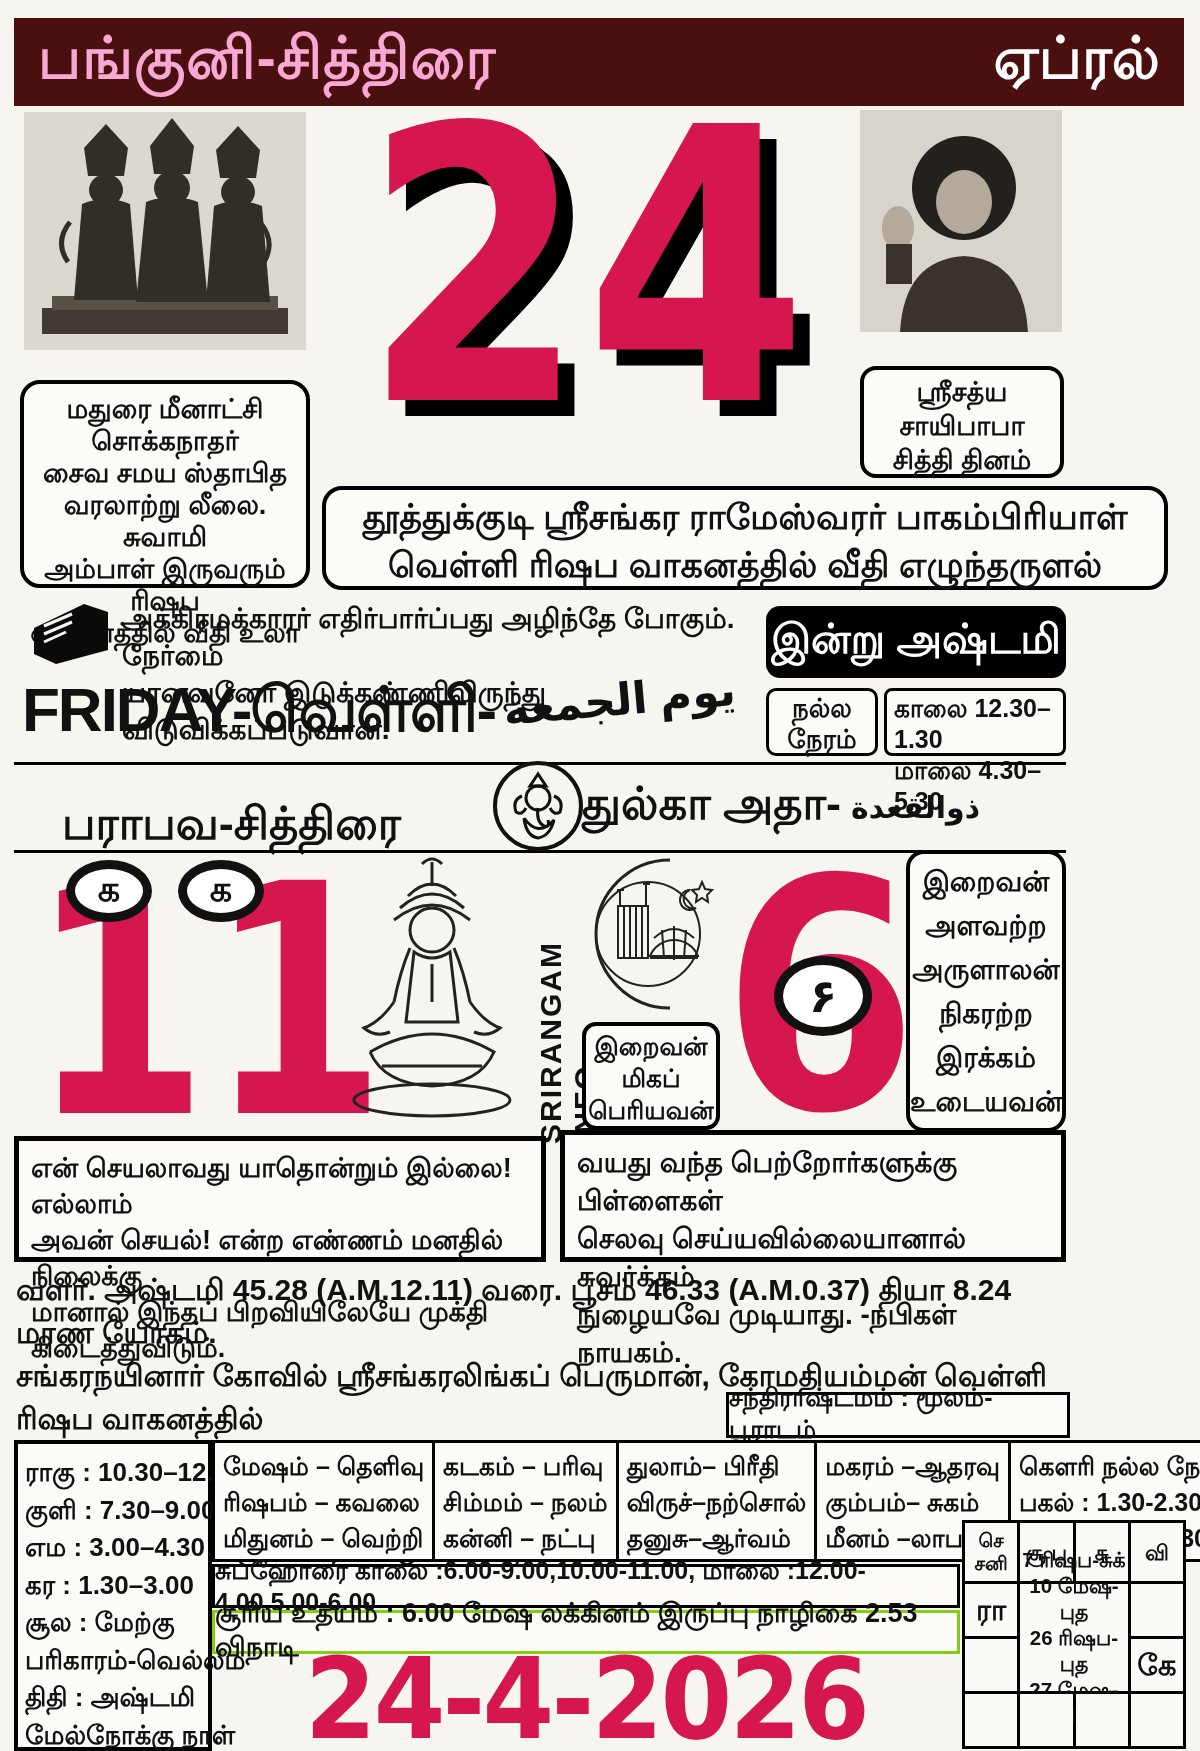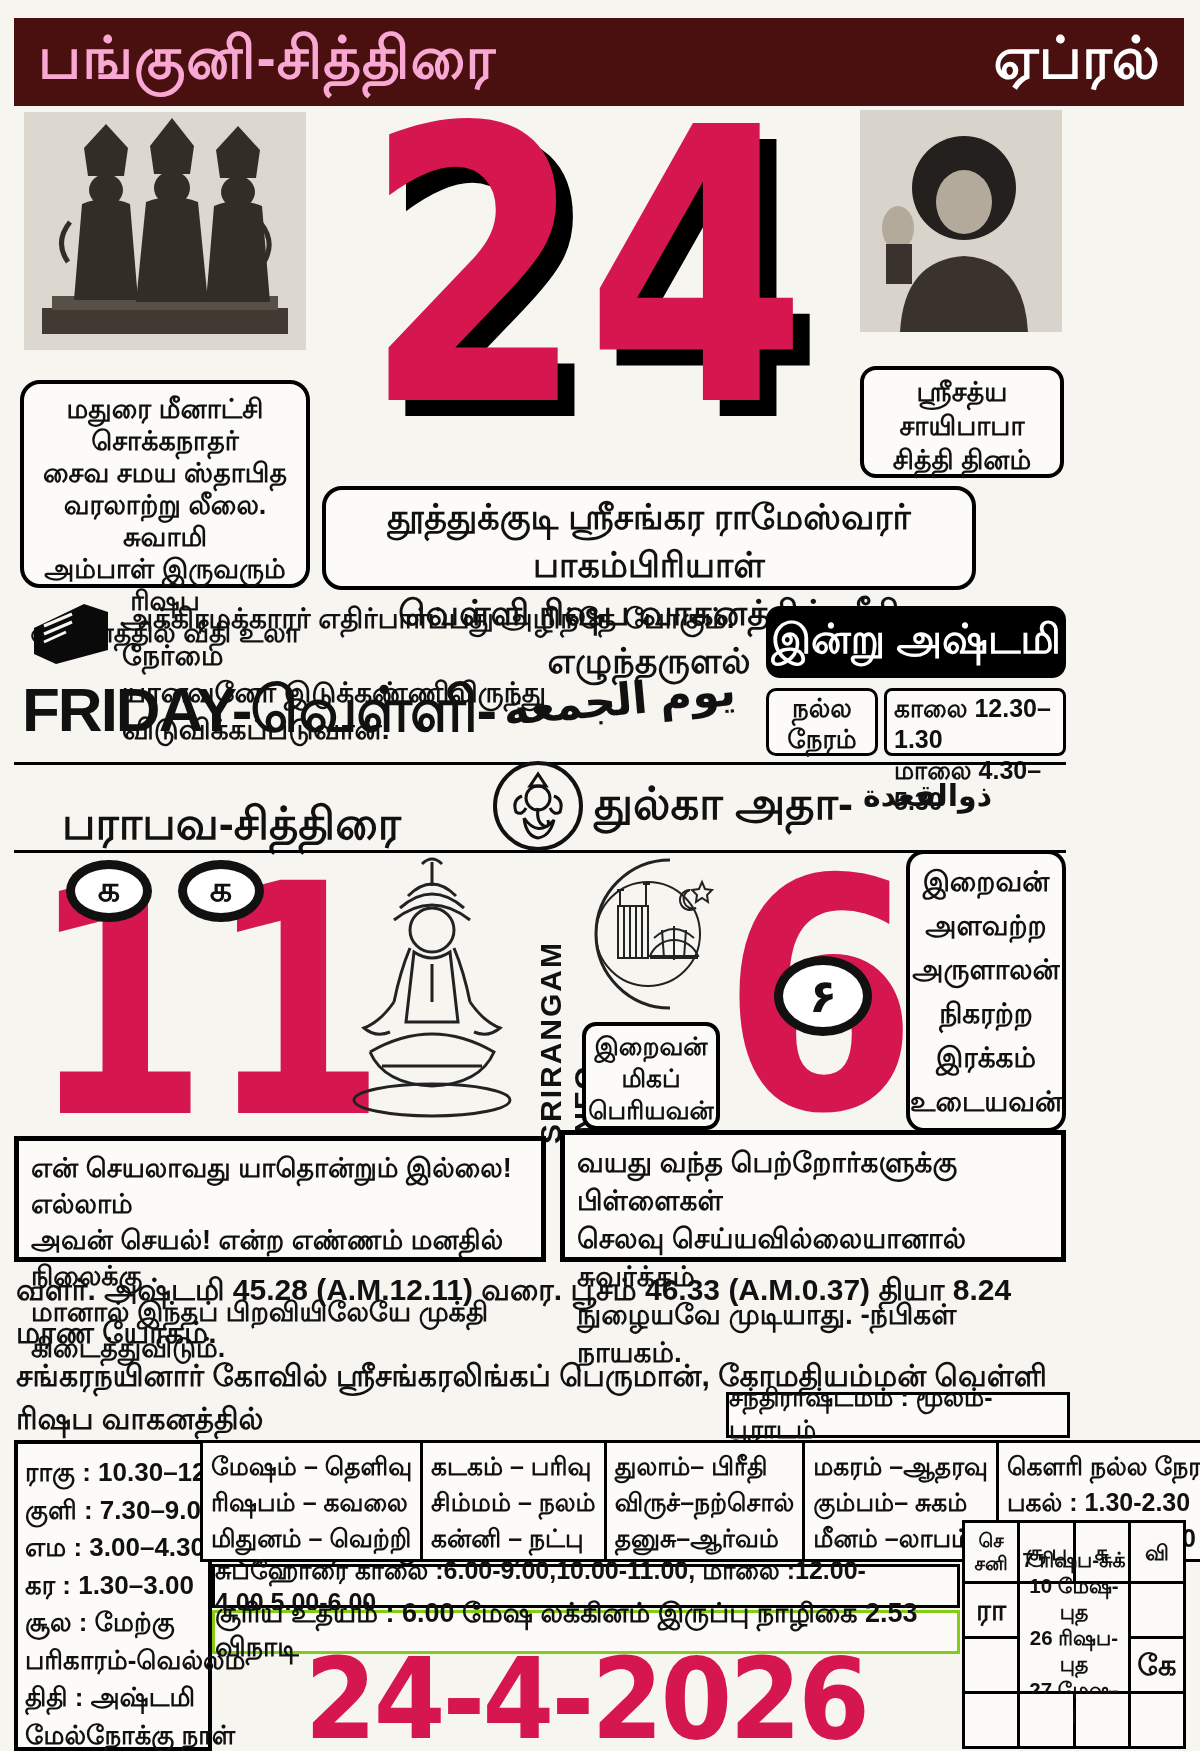--- a/index.html
+++ b/index.html
@@ -14,35 +14,35 @@
   .big24{left:300px;top:64px;width:570px;height:410px;display:flex;align-items:center;justify-content:center;}
   .big24 span{font-family:"DejaVu Sans",sans-serif;font-size:380px;font-weight:bold;color:#d6164f;line-height:1;transform:scaleX(.84);text-shadow:20px 16px 0 #000;}
   .bignum{font-family:"DejaVu Sans",sans-serif;font-weight:bold;color:#d6164f;line-height:.95;}
   
   .rbox{border:4px solid #000;border-radius:20px;background:#fcfbf7;text-align:center;}
   .line{display:block;}
   .leftbox{left:20px;top:380px;width:290px;height:208px;padding-top:9px;}
   .leftbox .line{font-size:27px;font-weight:bold;line-height:32px;}
   .saibox{left:860px;top:366px;width:204px;height:112px;padding-top:5px;border-radius:16px;}
   .saibox .line{font-size:27px;font-weight:bold;line-height:34px;}
-  .centerbox{left:322px;top:486px;width:654px;height:104px;padding-top:3px;}
+  .centerbox{left:322px;top:486px;width:846px;height:104px;padding-top:3px;}
   .centerbox .line{font-size:35px;font-weight:bold;line-height:48px;}
   .quote1{left:122px;top:600px;width:648px;}
   .quote1 .line{font-size:28px;font-weight:600;line-height:37px;}
   .badge{left:766px;top:606px;width:300px;height:72px;background:#000;border-radius:14px;color:#fff;display:flex;align-items:center;justify-content:center;font-size:41px;font-weight:bold;}
   .friday{left:22px;top:674px;display:flex;align-items:flex-start;}
   .friday .en{font-size:62px;font-weight:bold;letter-spacing:-2px;}
   .friday .ar{font-size:44px;font-weight:bold;margin-left:8px;transform:rotate(-5deg);}
   .nl1{left:766px;top:688px;width:112px;height:68px;border:3px solid #000;border-radius:10px;background:#fcfbf7;text-align:center;padding-top:2px;}
   .nl1 .line{font-size:26px;font-weight:bold;line-height:31px;}
   .nl2{left:884px;top:688px;width:182px;height:68px;border:3px solid #000;border-radius:8px;background:#fcfbf7;padding:2px 0 0 7px;}
   .nl2 .line{font-size:25px;font-weight:bold;line-height:31px;}
   .hr{background:#000;height:3px;}
   .monthL{left:62px;top:778px;font-size:45px;font-weight:bold;margin-top:20px;}
-  .monthR{left:594px;top:778px;font-size:45px;font-weight:bold;display:flex;}
+  .monthR{left:582px;top:778px;font-size:45px;font-weight:bold;display:flex;align-items:center;}
   .monthR .ar{font-size:30px;font-weight:bold;margin-left:10px;}
   .num11{left:30px;top:850px;font-size:320px;transform:scaleX(.8);transform-origin:left top;}
   .num6{left:722px;top:845px;font-size:320px;transform:scaleX(.88);transform-origin:left top;}
   .oval{border:9px solid #111;border-radius:50%;background:#fff;display:flex;align-items:center;justify-content:center;z-index:5;}
   .ov1{left:66px;top:860px;width:86px;height:62px;}
   .ov2{left:178px;top:860px;width:86px;height:62px;}
   .ovG{font-size:35px;font-weight:bold;}
   .ov6{left:774px;top:956px;width:98px;height:80px;}
   .ov6 .ovG{font-size:46px;}
   .vlabel{left:534px;top:852px;height:292px;writing-mode:vertical-rl;transform:rotate(180deg);font-size:30px;font-weight:bold;letter-spacing:2px;display:flex;align-items:center;}
@@ -53,21 +53,21 @@
   .qbox{border:5px solid #000;background:#fcfbf7;padding:9px 12px;}
   .qleft{left:14px;top:1136px;width:532px;height:126px;}
   .qleft .line{font-size:27px;font-weight:600;line-height:36px;}
   .qright{left:560px;top:1130px;width:506px;height:132px;}
   .qright .line{font-size:28px;font-weight:bold;line-height:38px;}
   .para{left:16px;top:1268px;width:1058px;}
   .para .line{font-size:30px;font-weight:600;line-height:43px;}
   .chandra{left:726px;top:1392px;width:344px;height:46px;border:3px solid #000;background:#fcfbf7;display:flex;align-items:center;justify-content:center;font-size:25px;font-weight:bold;}
   .botleft{left:14px;top:1440px;width:198px;height:311px;border:4px solid #000;background:#fcfbf7;padding:10px 7px;}
   .botleft .line{font-size:26px;font-weight:bold;line-height:37.5px;white-space:nowrap;}
-  .rasirow{left:200px;top:1440px;width:856px;height:122px;display:flex;}
+  .rasirow{left:212px;top:1440px;width:856px;height:122px;display:flex;}
   .rasicol{border:3px solid #000;margin-right:-3px;background:#fcfbf7;padding:5px 8px;flex:1;}
   .rasicol .line{font-size:25px;font-weight:bold;line-height:36px;white-space:nowrap;}
   .gowri{flex:1.25;}
   .subah{left:212px;top:1564px;width:748px;height:44px;border:3px solid #000;background:#fcfbf7;display:flex;align-items:center;justify-content:center;font-size:25px;font-weight:bold;}
   .sunrise{left:212px;top:1610px;width:748px;height:44px;border:3px solid #84cc16;background:#fcfbf7;display:flex;align-items:center;justify-content:center;font-size:27px;font-weight:bold;}
   .bigdate{left:212px;top:1650px;width:748px;text-align:center;font-family:"DejaVu Sans",sans-serif;font-size:112px;font-weight:bold;color:#d6164f;line-height:98px;transform:scaleX(.92);transform-origin:center top;letter-spacing:-3px;}
   .grid{left:962px;top:1520px;width:224px;height:229px;background:#000;display:grid;grid-template-columns:repeat(4,1fr);grid-template-rows:58px 52px 52px 1fr;gap:3px;padding:3px;}
   .cell{background:#fbfaf6;display:flex;align-items:center;justify-content:center;text-align:center;font-weight:bold;font-size:21px;line-height:23px;}
   .cell.big{font-size:29px;}
   .cell.ctr{grid-column:2/4;grid-row:2/4;flex-direction:column;font-size:20.5px;line-height:26px;}

